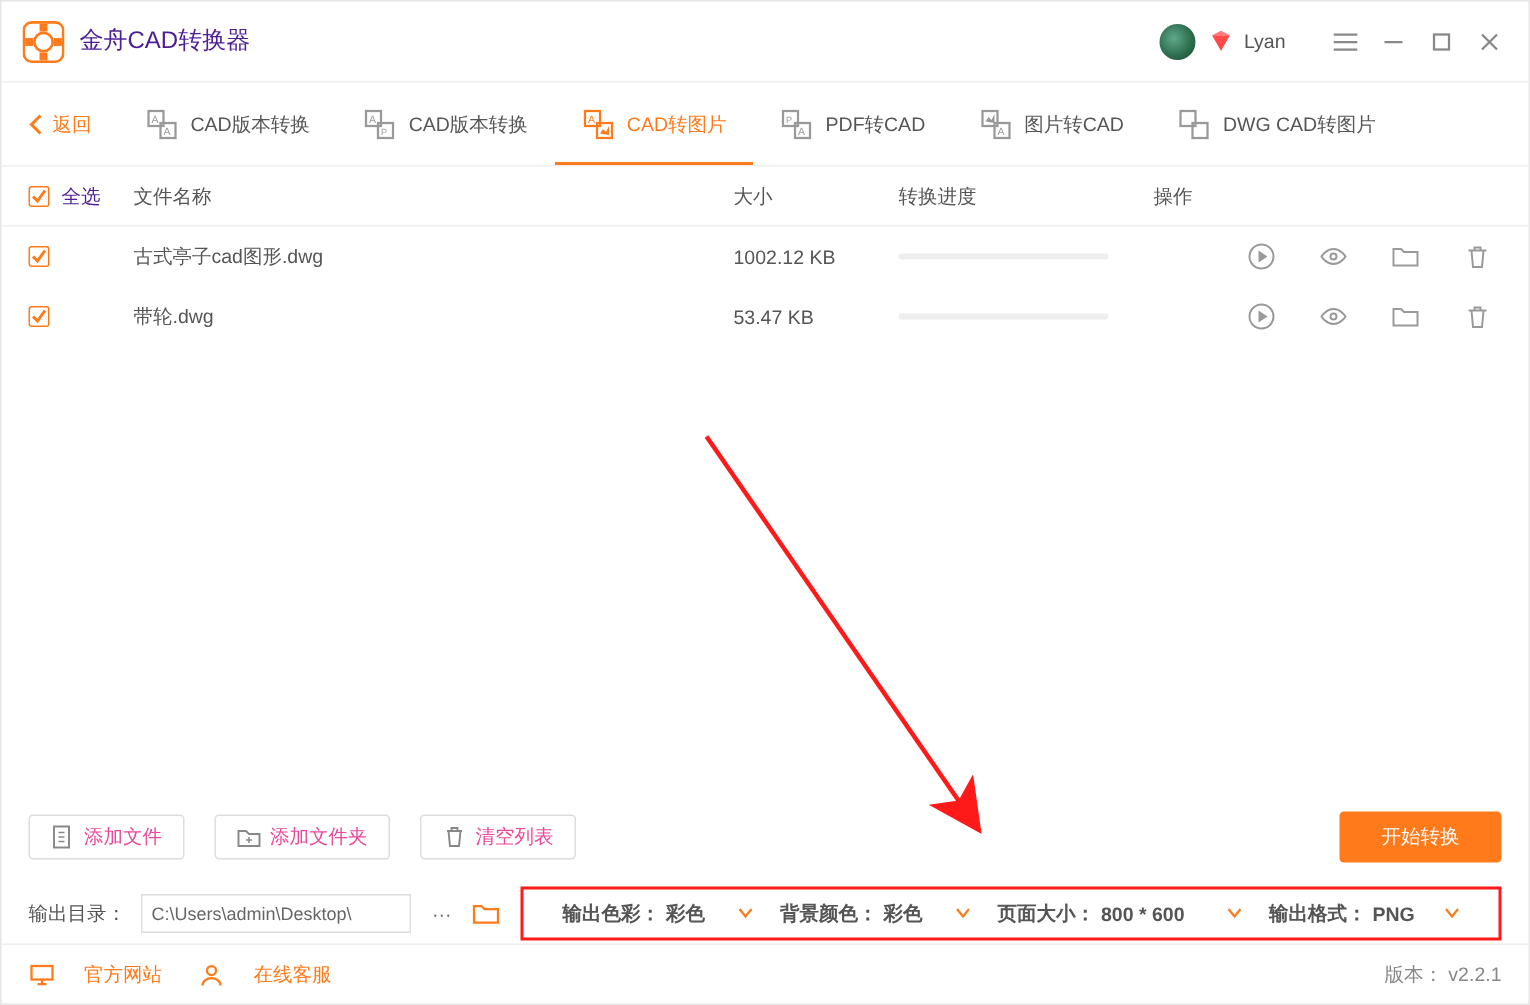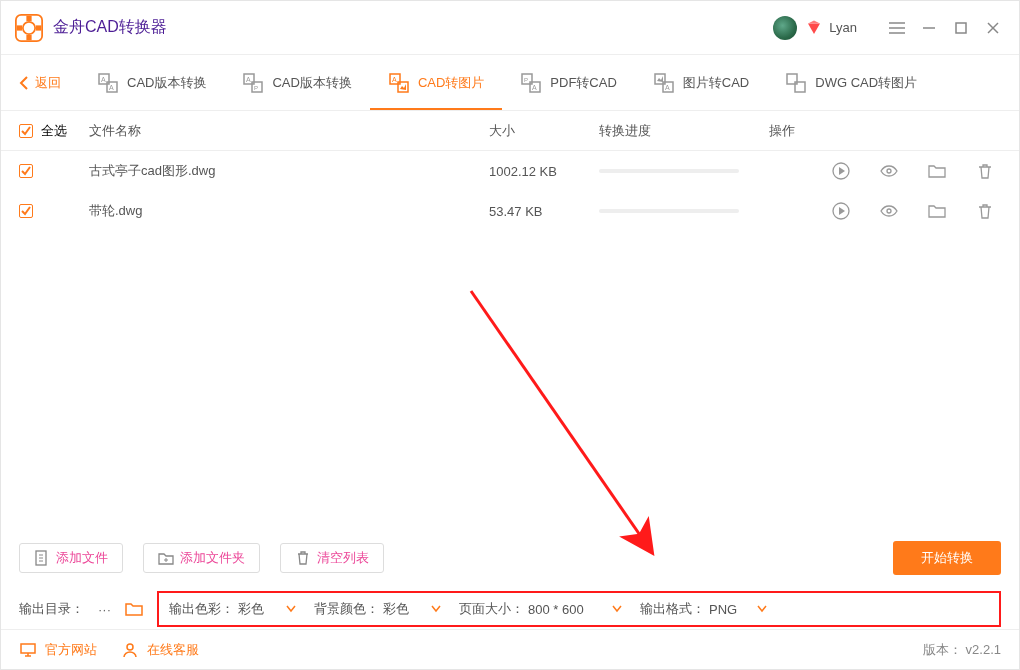--- a/index.html
+++ b/index.html
@@ -28,47 +28,47 @@
   .col-check { width: 50px; display:flex; align-items:center; }
   .col-name { flex: 0 0 420px; }
   .col-size { flex: 0 0 110px; }
   .col-prog { flex: 0 0 170px; }
   .col-act { flex: 1; text-align: left; }
   
   
   .trow { height: 40px; display: flex; align-items: center; padding: 0 18px; color: #555; }
   .checkbox { width: 14px; height: 14px; border: 1.5px solid #ff7a1a; border-radius: 2px; display:flex; align-items:center; justify-content:center; }
   .checkbox svg { display:block; }
-  .col-all-label { margin-left: 8px; color:#000000; }
+  .col-all-label { margin-left: 8px; color:#4c1d95; }
   .progbar { width: 140px; height: 4px; background: #eee; border-radius: 2px; }
   .actions { display:flex; justify-content:flex-end; gap: 28px; padding-right: 6px; }
   .aicon { width: 20px; height: 20px; color: #999; cursor:pointer; }
   
   
   .bottom { position:absolute; left:0; right:0; bottom:40px; padding: 0 18px; }
   .btnrow { display:flex; align-items:center; gap: 20px; margin-bottom: 14px; }
   .outbtn { display:flex; align-items:center; height: 30px; padding: 0 14px; border: 1px solid #ddd; border-radius: 3px; color:#ec4899; cursor:pointer; gap:6px; }
   .startbtn { margin-left:auto; background:#ff7a1a; color:#fff; height:34px; padding:0 28px; border-radius:3px; display:flex; align-items:center; cursor:pointer; }
   
   .settingsrow { display:flex; align-items:center; height: 40px; gap: 10px; }
   .outlabel { color:#555; }
   .pathbox { width: 180px; height: 26px; border:1px solid #ddd; padding:0 6px; display:flex; align-items:center; color:#666; font-size:12px; overflow:hidden; white-space:nowrap; }
   .dots { margin-left:4px; color:#666; }
   .foldericon { width:26px; height:26px; display:flex; align-items:center; justify-content:center; color:#ff7a1a; cursor:pointer; }
   
-  .redbox { border: 2px solid #ff1a1a; flex:1; height: 36px; display:flex; align-items:center; padding: 0 10px; gap: 18px; }
+  .redbox { border: 2px solid #ff1a1a; flex:1; height: 36px; display:flex; align-items:center; padding: 0 26px; gap: 18px; font-weight: bold; }
   .sel { display:flex; align-items:center; gap:4px; }
   .sel-label { color:#555; }
   .sel-val { color:#555; min-width: 44px; }
   .sel-val.wide { min-width: 80px; }
   .caret { color:#ff7a1a; }
   
   
   .footer { position:absolute; left:0; right:0; bottom:0; height:40px; border-top:1px solid #eee; display:flex; align-items:center; padding:0 18px; color:#ff7a1a; gap: 24px; }
-  .footlink { display:flex; align-items:flex-end; gap:8px; cursor:pointer; }
+  .footlink { display:flex; align-items:flex-end; gap:19px; cursor:pointer; }
   .version { margin-left:auto; color:#888; }
   
   
   .arrow-svg { position:absolute; left: 460px; top: 280px; pointer-events:none; }
 </style>
 </head>
 <body>
 
 <div class="titlebar">
   <svg class="logo" viewBox="0 0 32 32">
@@ -282,20 +282,23 @@
         </svg>
       <span>清空列表</span>
     </div>
     <div class="startbtn">
       <span>开始转换</span>
     </div>
   </div>
 
   <div class="settingsrow">
     <span class="outlabel">输出目录：</span>
+    <div class="pathbox">
+        <span>C:\Users\admin\Desktop\</span>
+      </div>
     <span class="dots">···</span>
     <div class="foldericon">
       <svg width="20" height="20" viewBox="0 0 20 20">
           <path d="M2 5h5l2 2h9v9H2z" fill="none" stroke="#ff7a1a" stroke-width="1.5"></path>
         </svg>
     </div>
 
     <div class="redbox">
       <div class="sel">
         <span class="sel-label">输出色彩：</span>

